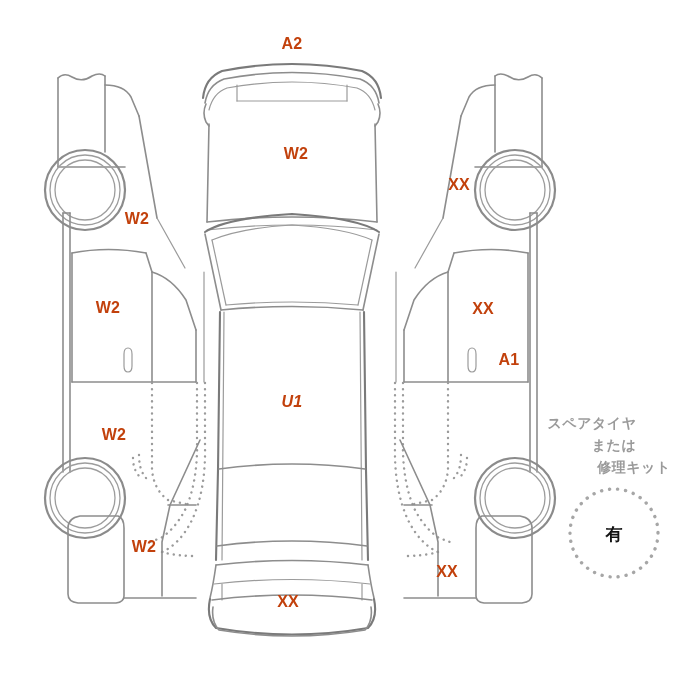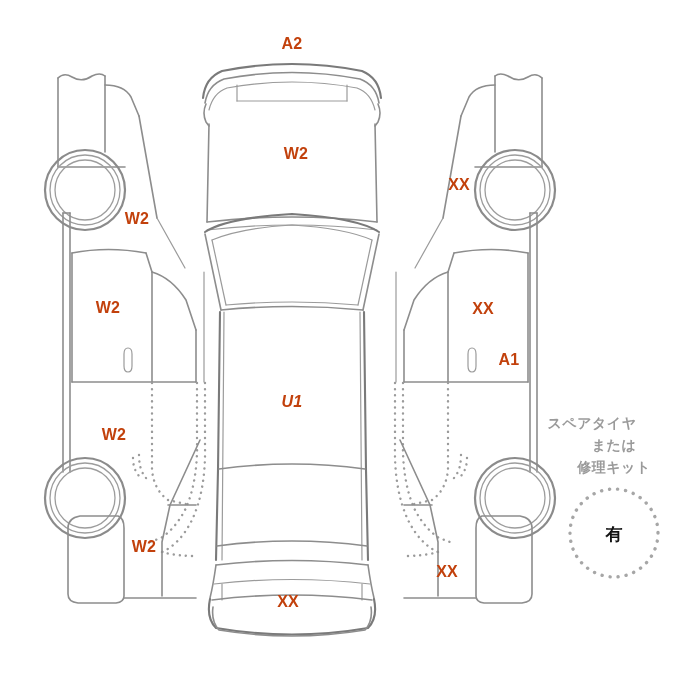--- a/index.html
+++ b/index.html
@@ -223,16 +223,16 @@
   <div class="dmg-label" style="left:144px; top:547px;">W2</div>
   <div class="dmg-label" style="left:292px; top:402px;font-style:italic;">U1</div>
   <div class="dmg-label" style="left:288px; top:602px;">XX</div>
   <div class="dmg-label" style="left:459px; top:185px;">XX</div>
   <div class="dmg-label" style="left:483px; top:309px;">XX</div>
   <div class="dmg-label" style="left:509px; top:360px;">A1</div>
   <div class="dmg-label" style="left:447px; top:572px;">XX</div>
 
   <div class="note-line" style="left:592px; top:424px;">スペアタイヤ</div>
   <div class="note-line" style="left:614px; top:446px;">または</div>
-  <div class="note-line" style="left:614px; top:468px;">修理キット</div>
+  <div class="note-line" style="left:634px; top:468px;">修理キット</div>
   <div class="spare-value" style="left:614px; top:534px;">有</div>
 
 </div>
 
 </body></html>

